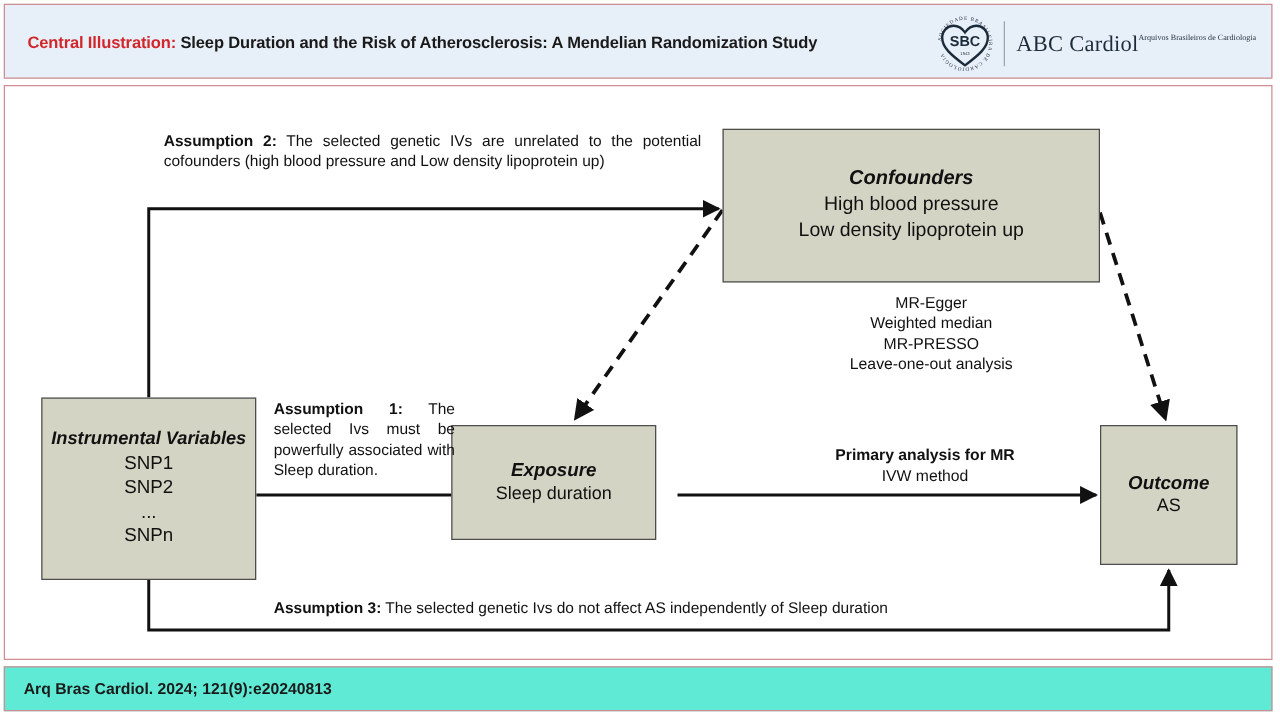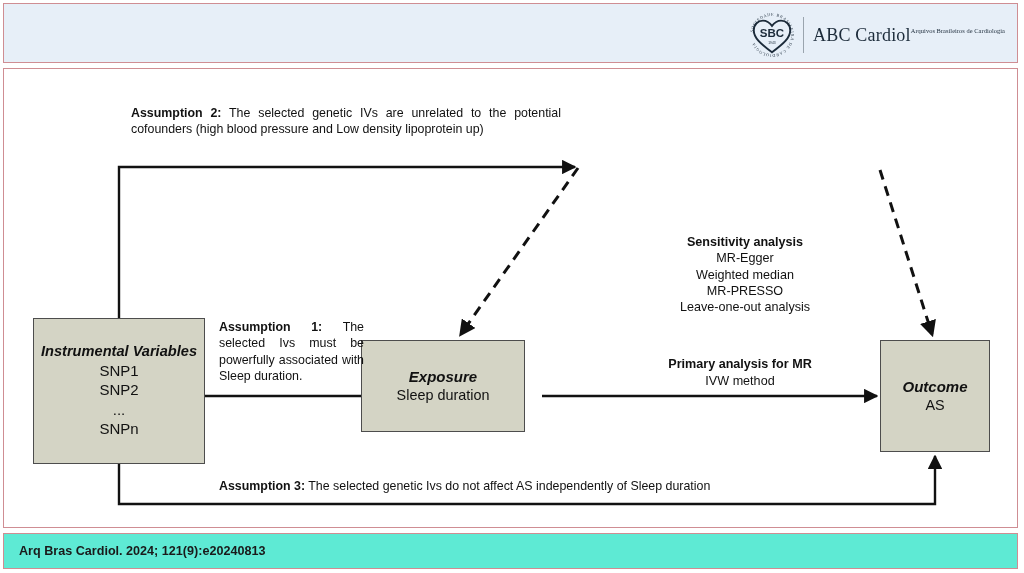--- a/index.html
+++ b/index.html
@@ -203,20 +203,24 @@
     height: 573px;
     pointer-events: none;
   }
 </style>
 </head>
 <body>
 
 <div id="page">
 
   <div class="header-band">
+    <div class="header-title">
+      <span class="ci-label">Central Illustration:</span>
+      <span>Sleep Duration and the Risk of Atherosclerosis: A Mendelian Randomization Study</span>
+    </div>
 
     <div class="logo-wrap">
       <svg width="48" height="48" viewBox="0 0 100 100">
         <defs>
           <path id="ringpath" d="M50,50 m-40,0 a40,40 0 1,1 80,0 a40,40 0 1,1 -80,0"></path>
         </defs>
         <path d="M50,86 C26,68 12,56 12,40 C12,28 21,20 31,20 C39,20 45,24 50,31 C55,24 61,20 69,20 C79,20 88,28 88,40 C88,56 74,68 50,86 Z" fill="none" stroke="#1c2b3a" stroke-width="4"></path>
         <text x="50" y="54" text-anchor="middle" font-family="Liberation Sans, sans-serif" font-size="24" font-weight="bold" fill="#1c2b3a">SBC</text>
         <text x="50" y="68" text-anchor="middle" font-family="Liberation Sans, sans-serif" font-size="7" fill="#1c2b3a">1943</text>
         <text font-family="Liberation Serif, serif" font-size="8.5" fill="#1c2b3a" letter-spacing="1.6">
@@ -257,20 +261,25 @@
   </svg>
 
   <div class="dbox" id="box-iv">
     <div class="bt">Instrumental Variables</div>
     <div class="bl">SNP1</div>
     <div class="bl">SNP2</div>
     <div class="bl">...</div>
     <div class="bl">SNPn</div>
   </div>
 
+  <div class="dbox" id="box-conf">
+    <div class="bt">Confounders</div>
+    <div class="bl">High blood pressure</div>
+    <div class="bl">Low density lipoprotein up</div>
+  </div>
 
   <div class="dbox" id="box-exp">
     <div class="bt">Exposure</div>
     <div class="bl">Sleep duration</div>
   </div>
 
   <div class="dbox" id="box-out">
     <div class="bt">Outcome</div>
     <div class="bl">AS</div>
   </div>
@@ -281,21 +290,20 @@
 
   <div class="txt" id="txt-a1">
     <b>Assumption 1:</b><span> The selected Ivs must be powerfully associated with Sleep duration.</span>
   </div>
 
   <div class="txt" id="txt-a3">
     <b>Assumption 3:</b><span> The selected genetic Ivs do not affect AS independently of Sleep duration</span>
   </div>
 
   <div class="txt" id="txt-sens">
-    <div class="hd">Sensitivity analysis</div>
     <div>MR-Egger</div>
     <div>Weighted median</div>
     <div>MR-PRESSO</div>
     <div>Leave-one-out analysis</div>
   </div>
 
   <div class="txt" id="txt-prim">
     <div class="hd">Primary analysis for MR</div>
     <div>IVW method</div>
   </div>

